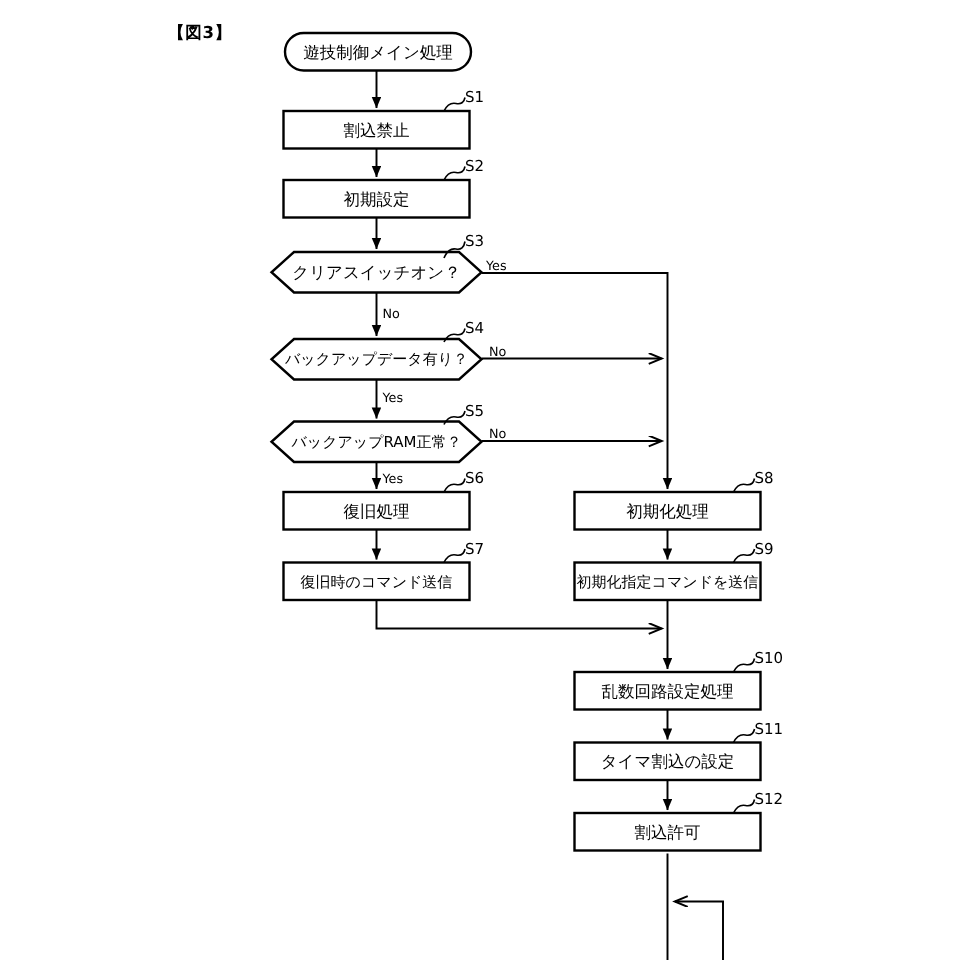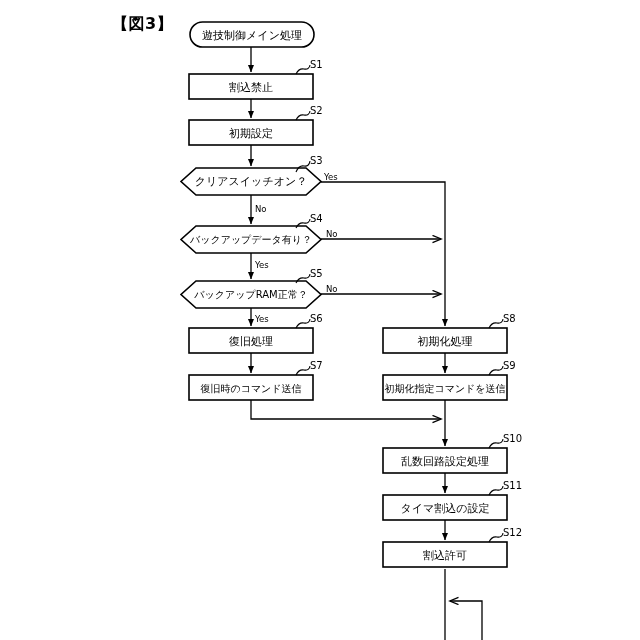--- a/index.html
+++ b/index.html
@@ -12,21 +12,21 @@
     width: 640px;
     height: 640px;
     background: #ffffff;
     font-family: "DejaVu Sans", "Liberation Sans", sans-serif;
     overflow: hidden;
   }
   #figure-label {
     position: absolute;
     left: 112px;
     top: 14px;
-    font-size: 16px;
+    font-size: 11px;
     font-weight: bold;
     color: #000;
     letter-spacing: 0.5px;
     white-space: nowrap;
   }
   svg#flow {
     position: absolute;
     left: 0;
     top: 0;
     width: 640px;

